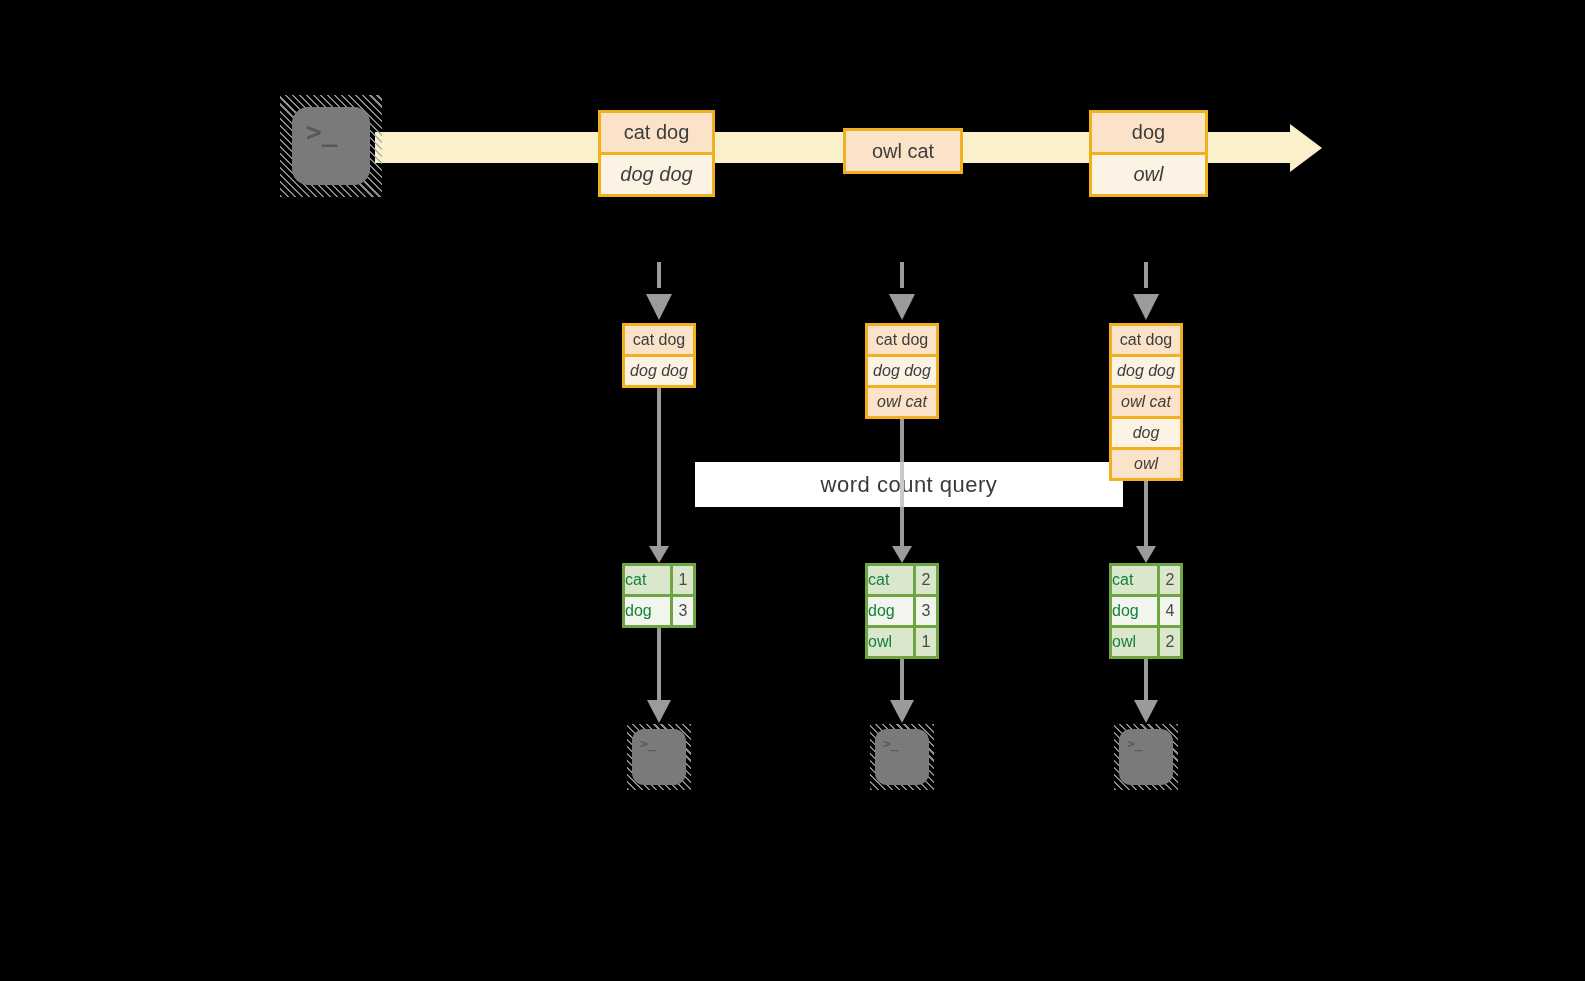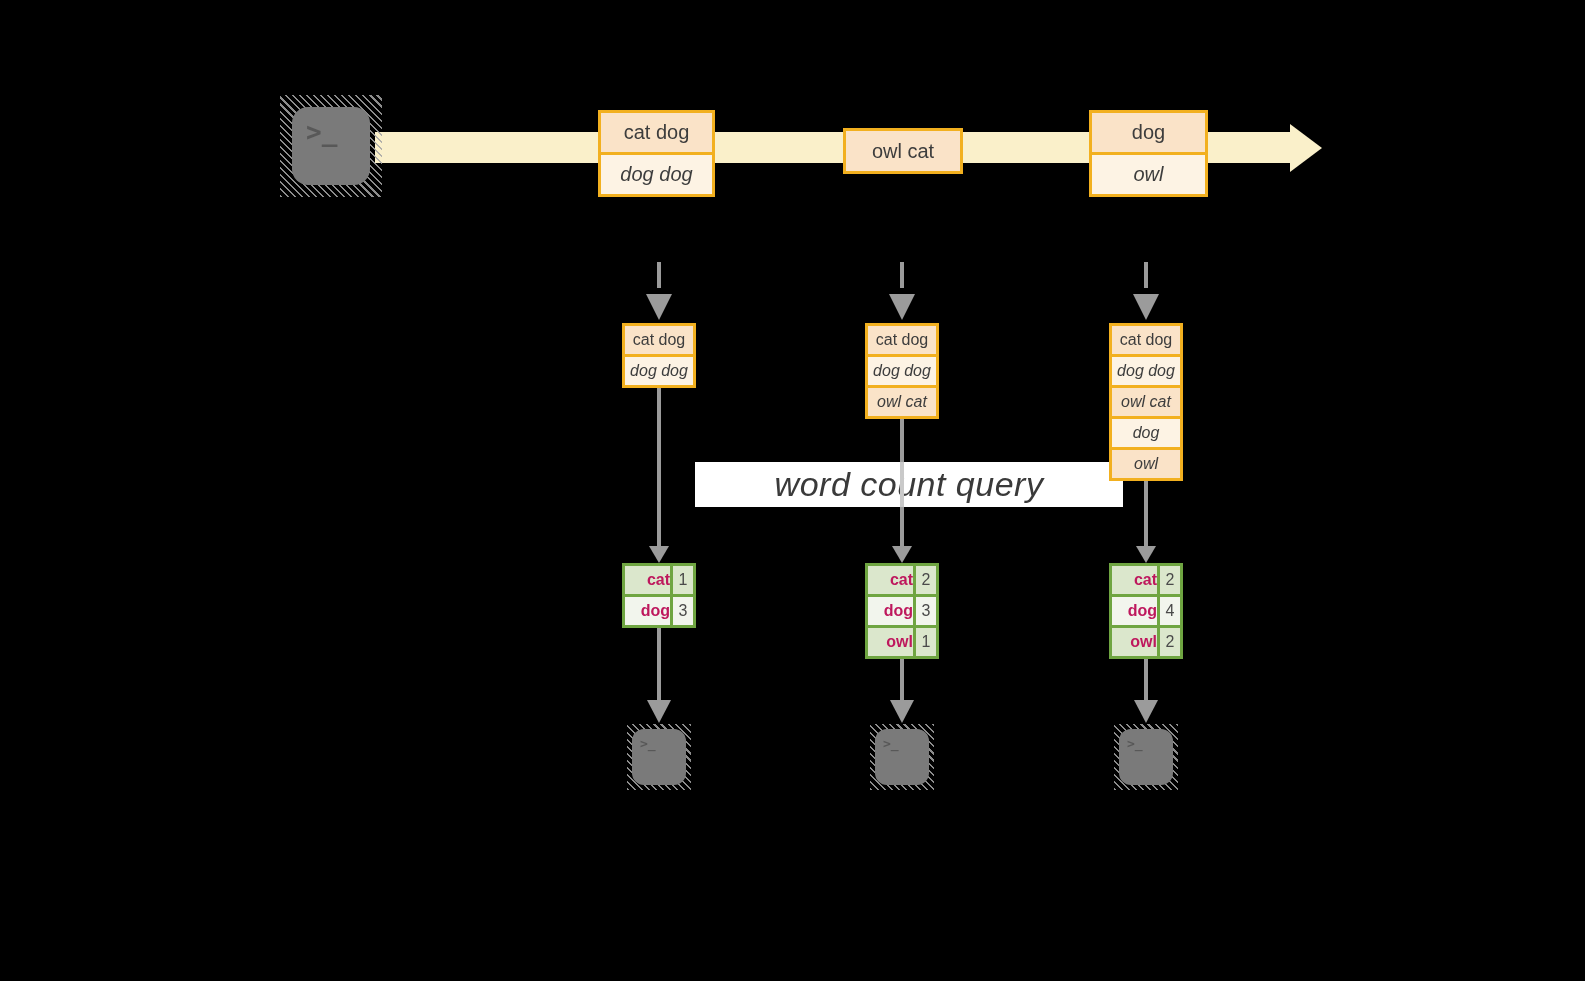--- a/index.html
+++ b/index.html
@@ -20,29 +20,29 @@
   .brow+.brow,.srow+.srow{border-top:3px solid var(--gold);font-style:italic;}
   .srow{height:28px;line-height:28px;text-align:center;font-size:16px;color:var(--text-dark);}
   .peach{background:var(--peach);} .cream{background:var(--cream);}
   
   .vline{position:absolute;width:4px;background:var(--arrow-gray);}
   .connector{z-index:1;}
   .tri{position:absolute;width:0;height:0;}
   
   .banner{position:absolute;left:695px;top:462px;width:428px;height:45px;background:var(--banner-bg);
           display:flex;align-items:center;justify-content:center;z-index:2;}
-  .banner-text{font-size:34px;font-weight:300;letter-spacing:.5px;color:#3A3A3A;font-style:italic;}
+  .banner-text{font-size:22px;font-weight:300;letter-spacing:.5px;color:#3A3A3A;}
   .line-overlay{position:absolute;left:900px;top:462px;width:4px;height:45px;background:#C9C9C9;z-index:3;}
   
   .gtable{position:absolute;border:3px solid var(--green-border);box-sizing:border-box;}
   .trow{display:flex;height:28px;}
   .trow+.trow{border-top:3px solid var(--green-border);}
   .glight{background:var(--green-light);} .gpale{background:var(--green-pale);}
-  .tword{width:45px;border-right:3px solid var(--green-border);text-align:right;line-height:28px;
-         font-size:16px;color:#be185d;font-weight:bold;}
+  .tword{width:45px;border-right:3px solid var(--green-border);text-align:left;line-height:28px;
+         font-size:16px;color:#15803d;}
   .tcount{flex:1;text-align:center;line-height:28px;font-size:16px;color:#4A4A4A;}
   
   .term{position:absolute;background:repeating-linear-gradient(45deg,rgba(165,165,165,.85) 0 1.5px,transparent 1.5px 5px);}
   .term-inner{position:absolute;background:var(--terminal-gray);}
   .term-inner.src{inset:12px;border-radius:16px;}
   .term-inner.snk{inset:5px;border-radius:12px;}
   .prompt{display:block;color:#585858;font-family:"DejaVu Sans Mono",monospace;font-weight:bold;}
   .prompt.src{font-size:26px;padding:10px 0 0 14px;}
   .prompt.snk{font-size:13px;padding:7px 0 0 8px;}
 </style>

